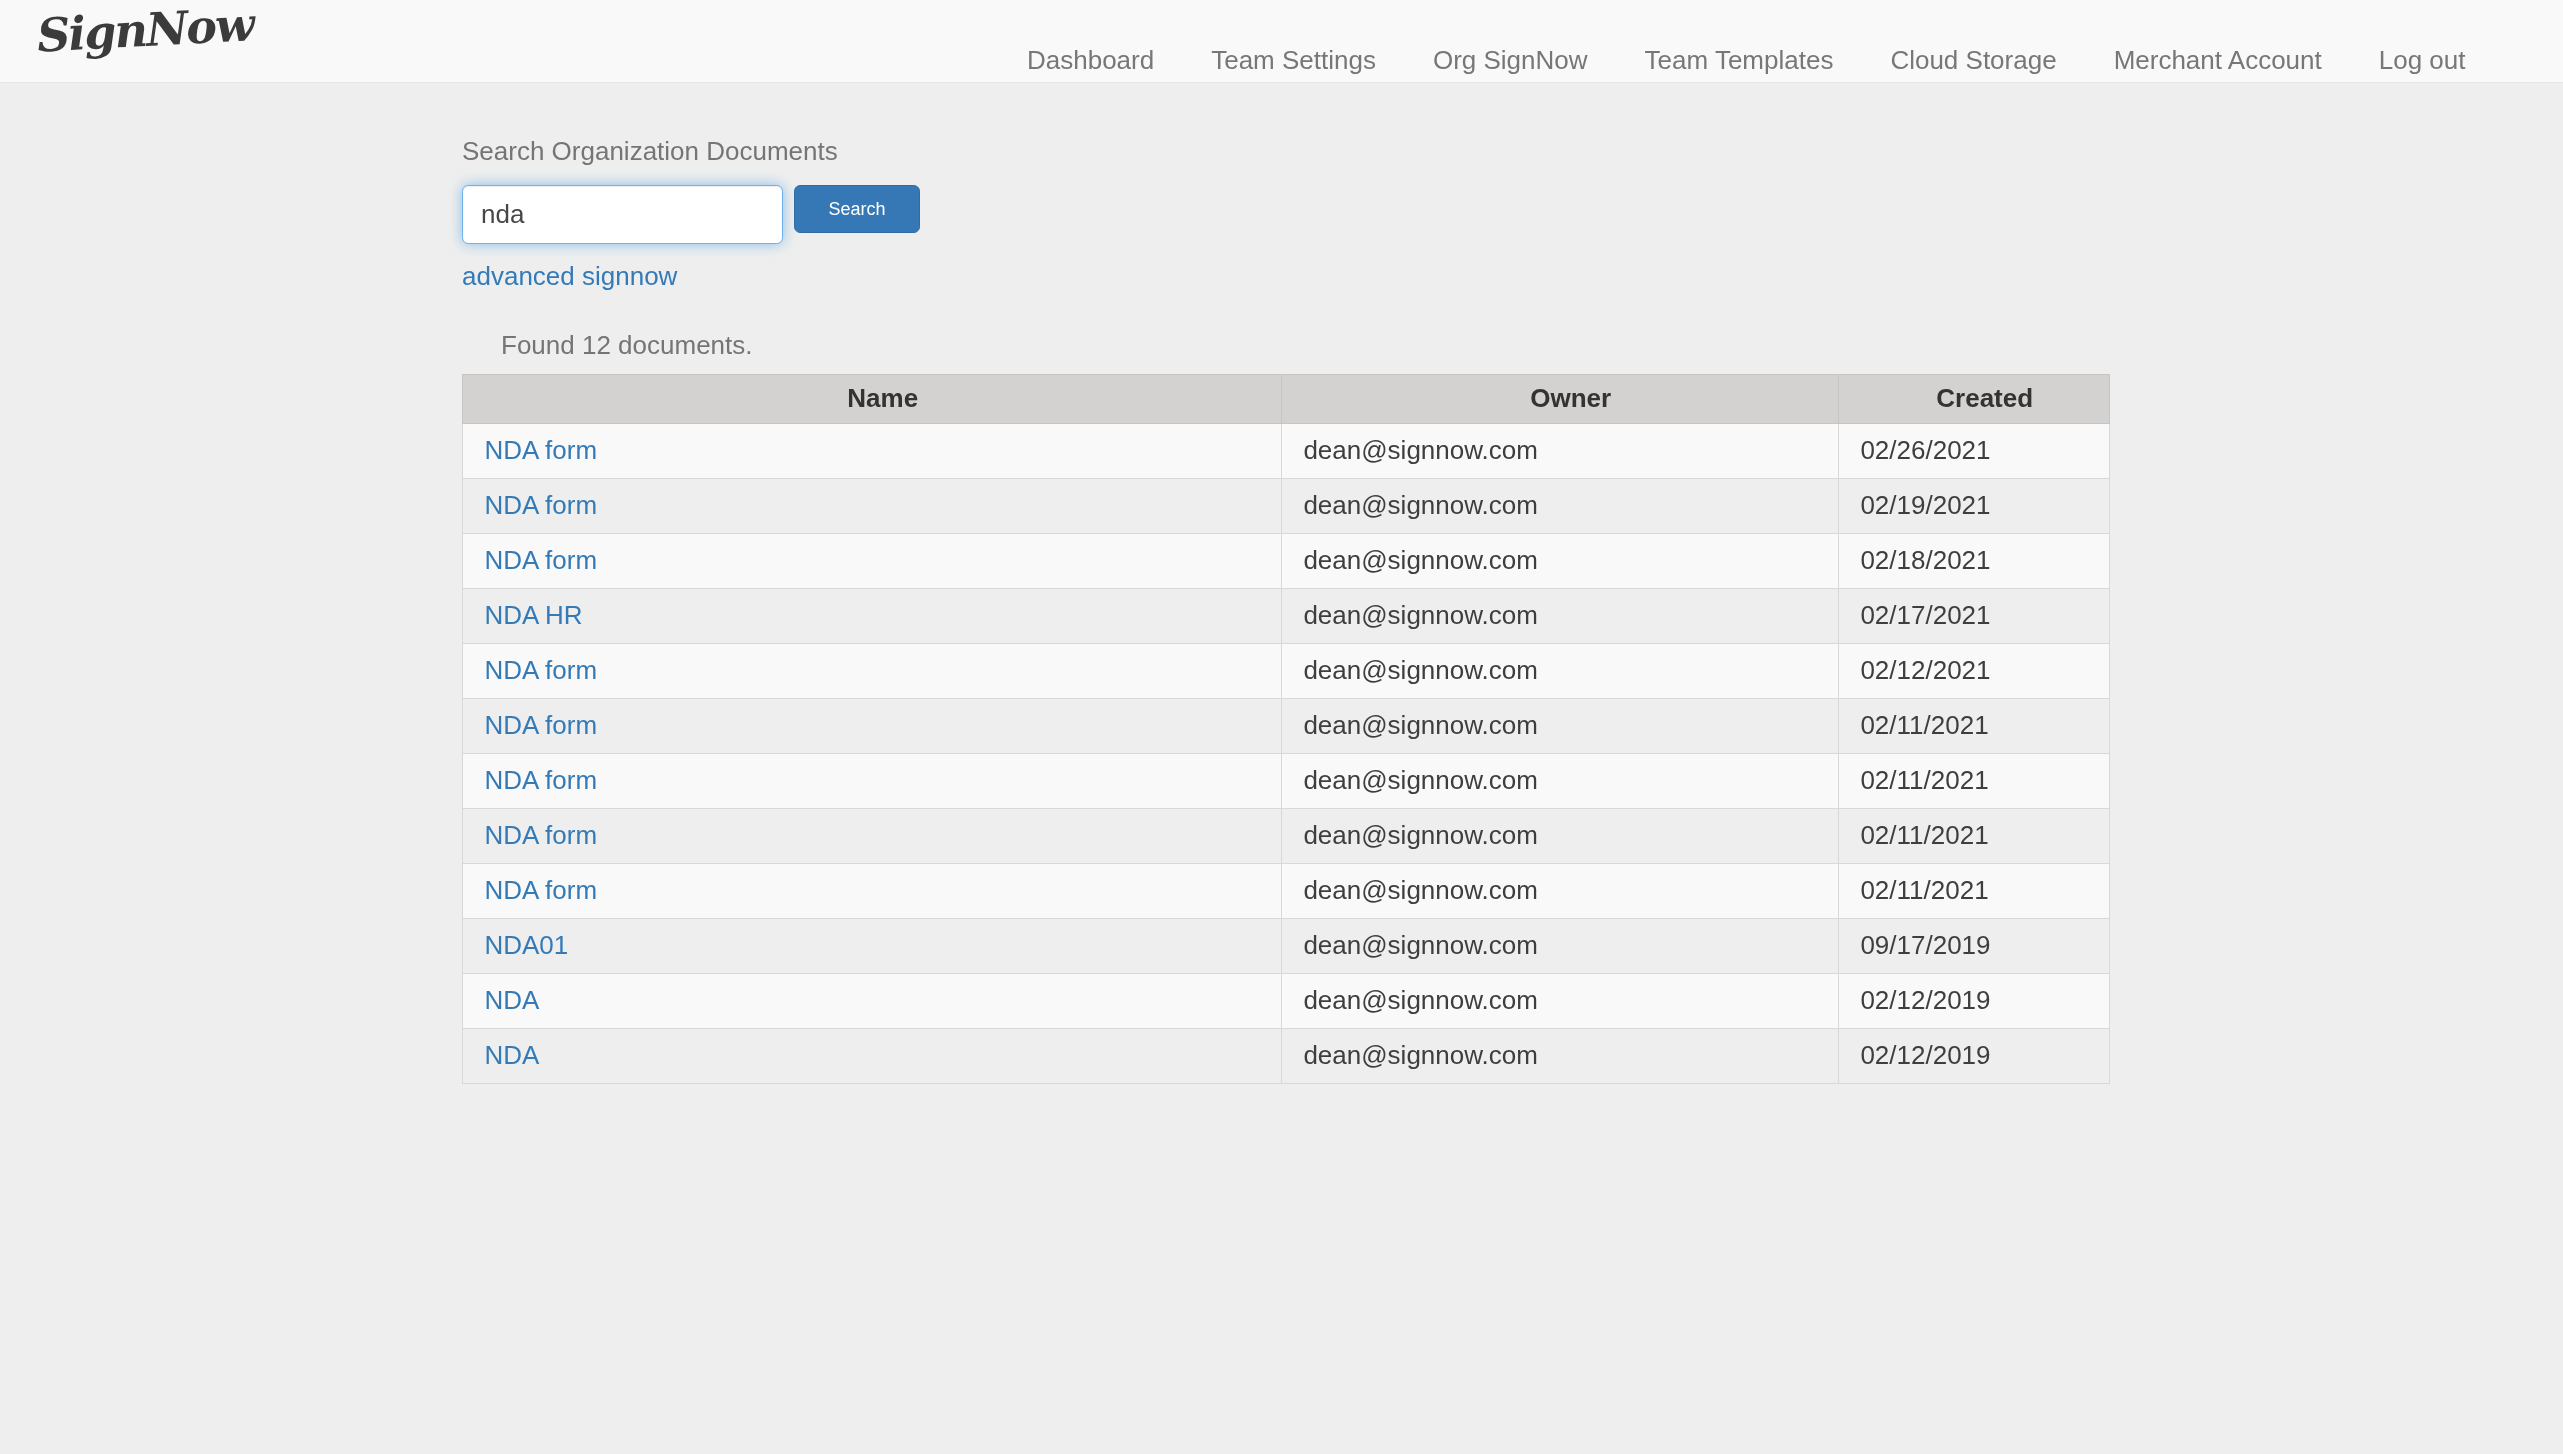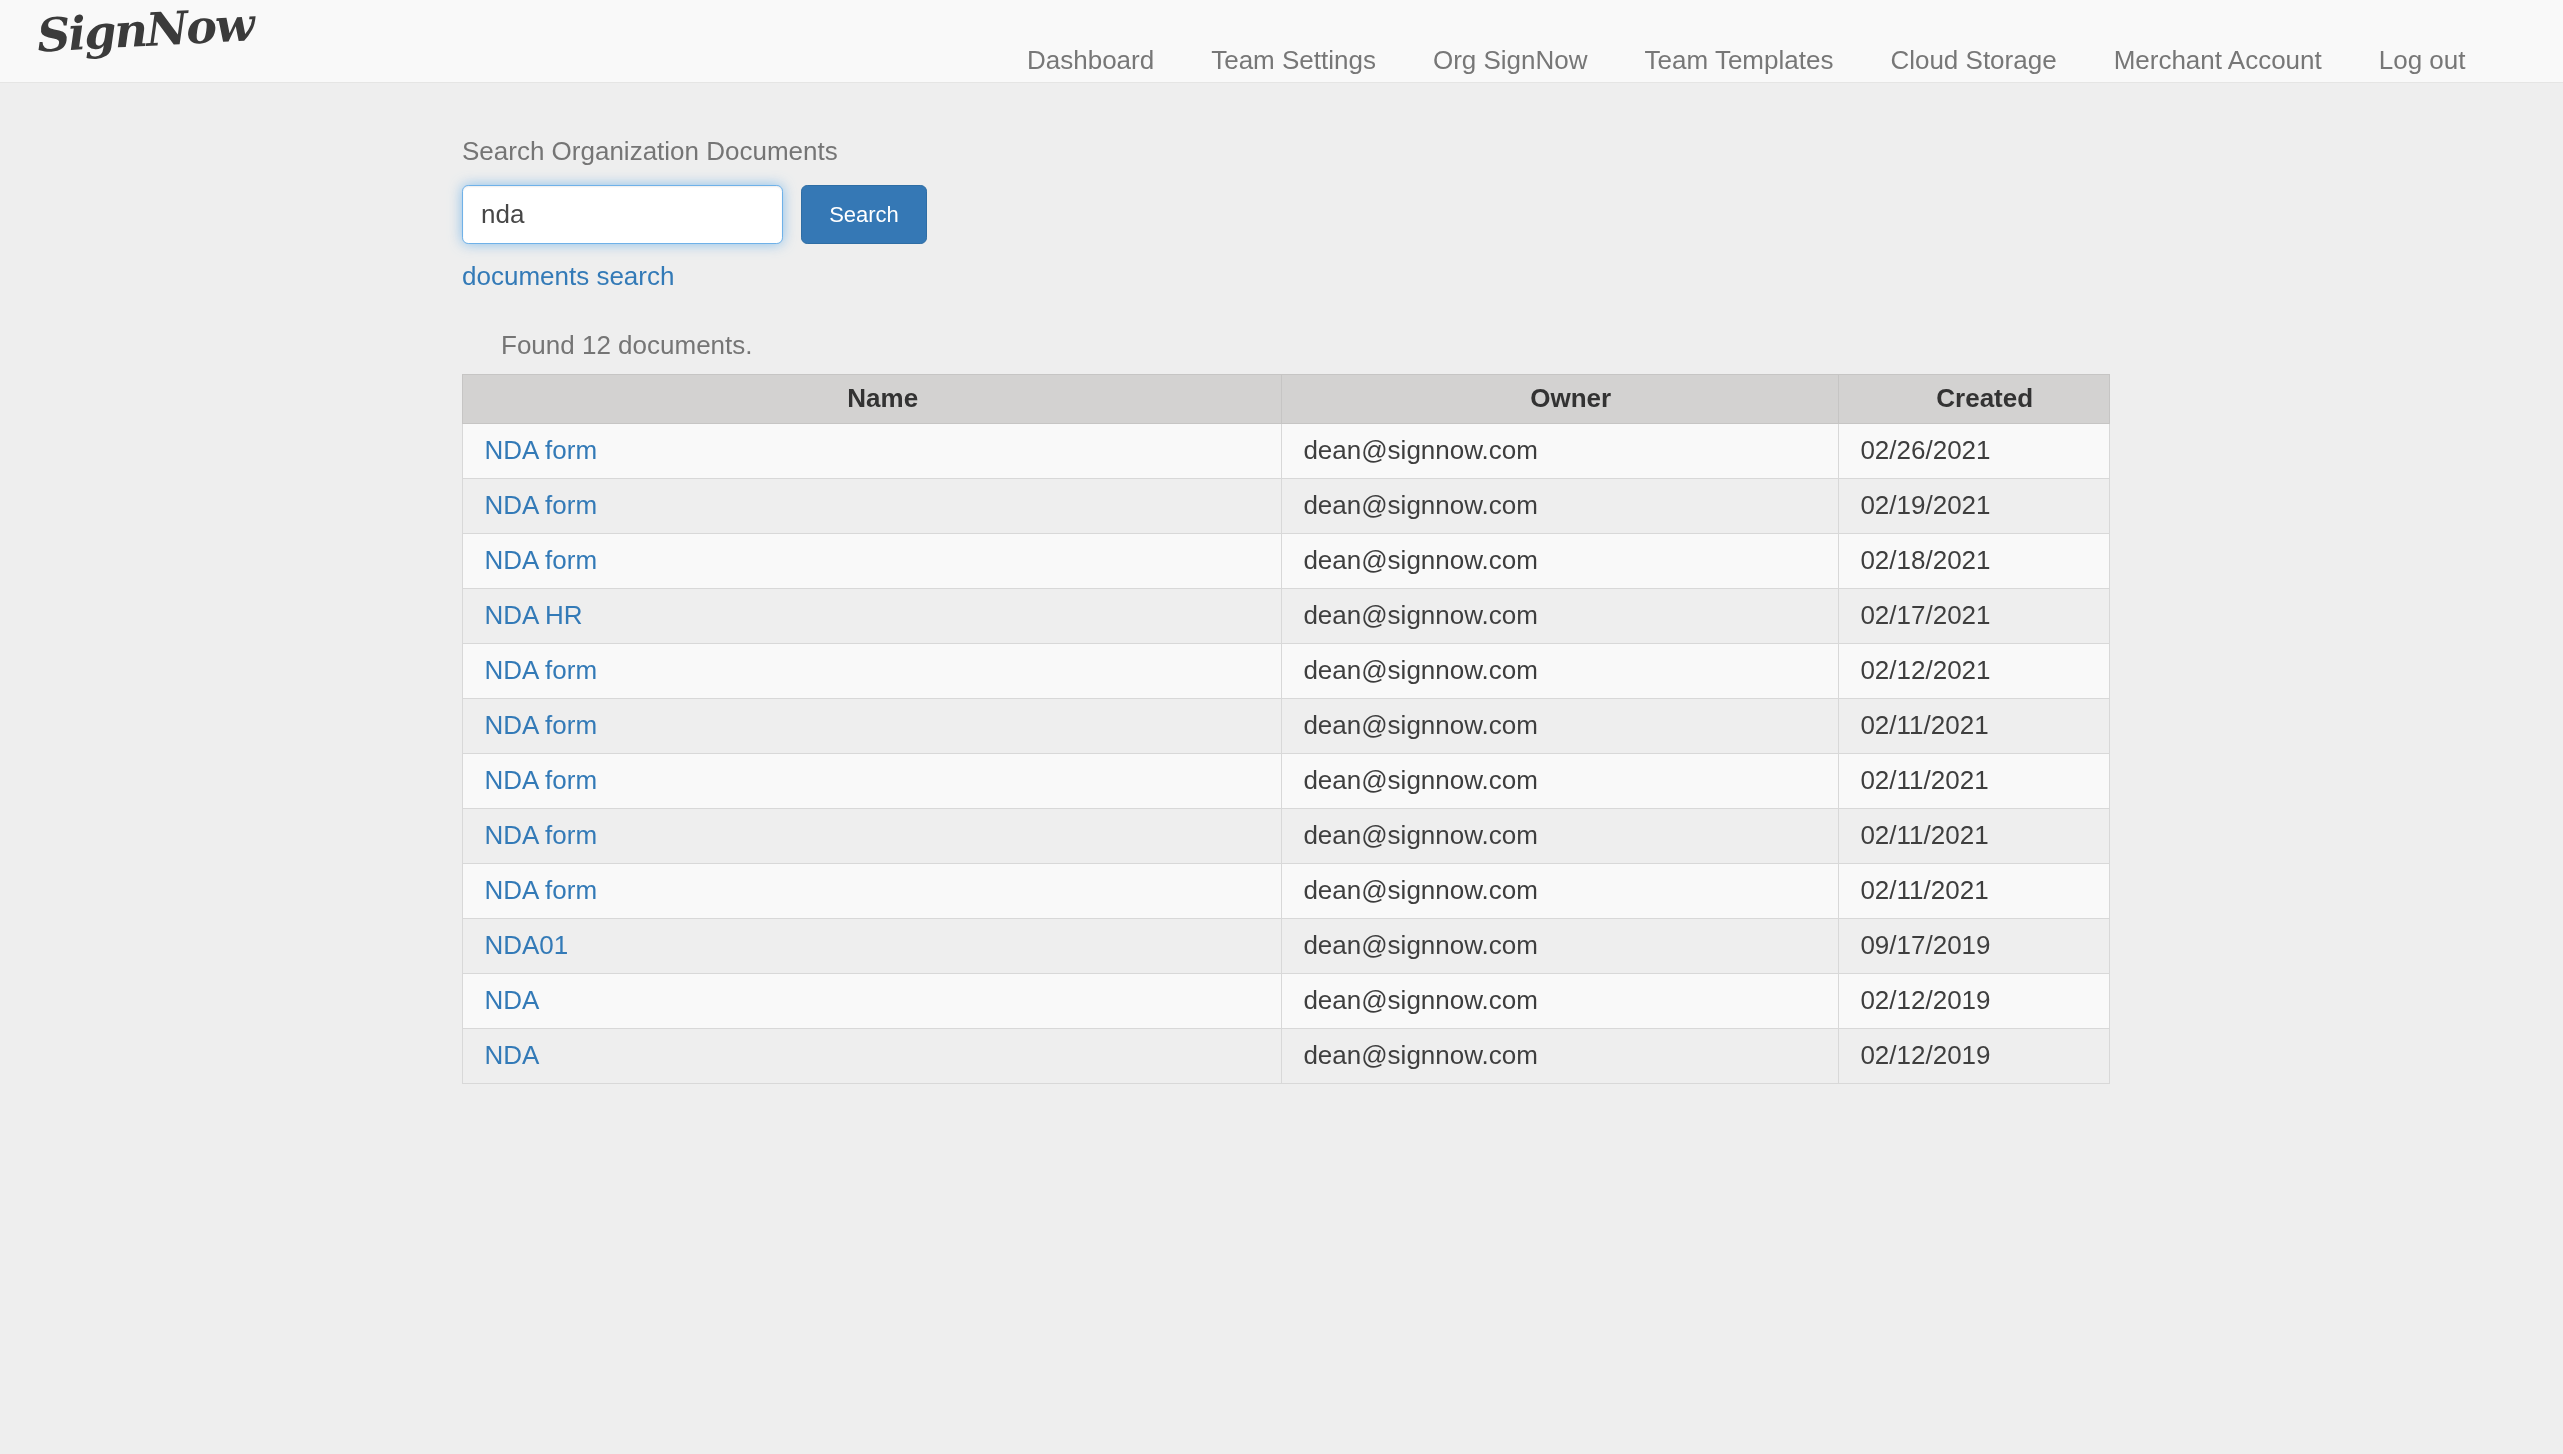--- a/index.html
+++ b/index.html
@@ -88,27 +88,27 @@
     outline: none;
     background: #ffffff;
     padding: 0 18px;
     font-size: 26px;
     color: #474747;
     font-family: "Liberation Sans", sans-serif;
     box-shadow: inset 0 0.9px 1.8px rgba(0,0,0,.075), 0 0 12.5px rgba(102,175,233,.75);
   }
   .search-button {
     width: 126px;
-    height: 59px;
-    margin-left: 18px;
+    height: 48px;
+    margin-left: 11px;
     background: var(--button-bg);
     border: 1.8px solid var(--button-border);
     border-radius: 6.2px;
     color: #ffffff;
-    font-size: 22px;
+    font-size: 18px;
     font-family: "Liberation Sans", sans-serif;
     cursor: pointer;
   }
   .advanced-link {
     display: inline-block;
     margin-top: 16px;
     font-size: 26px;
     line-height: 32px;
     color: var(--accent-blue);
     text-decoration: none;
@@ -175,21 +175,21 @@
 </header>
 
 <main class="content">
   <div class="search-label">Search Organization Documents</div>
 
   <div class="search-row">
     <input class="search-input" type="text" value="nda" style="">
     <button class="search-button">Search</button>
   </div>
 
-  <a class="advanced-link">documents search</a>
+  <a class="advanced-link">advanced signnow</a>
 
   <div class="results-summary">Found 12 documents.</div>
 
   <table class="documents-table">
     <colgroup>
       <col class="col-name">
         <col class="col-owner">
         <col class="col-created">
     </colgroup>
     <thead>

